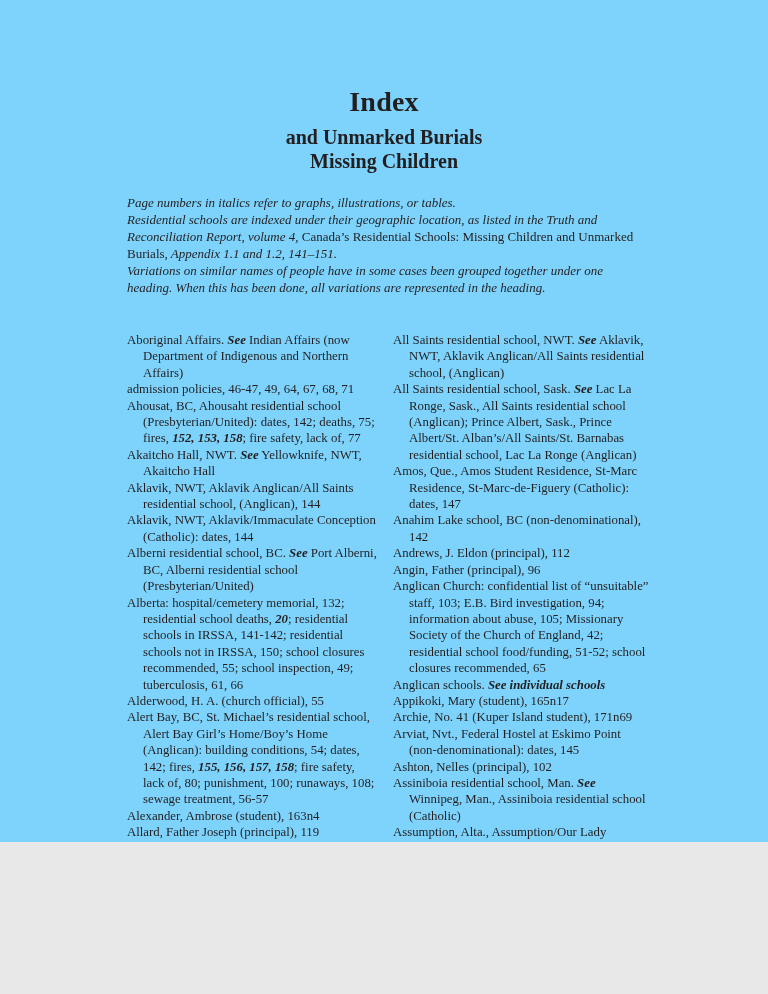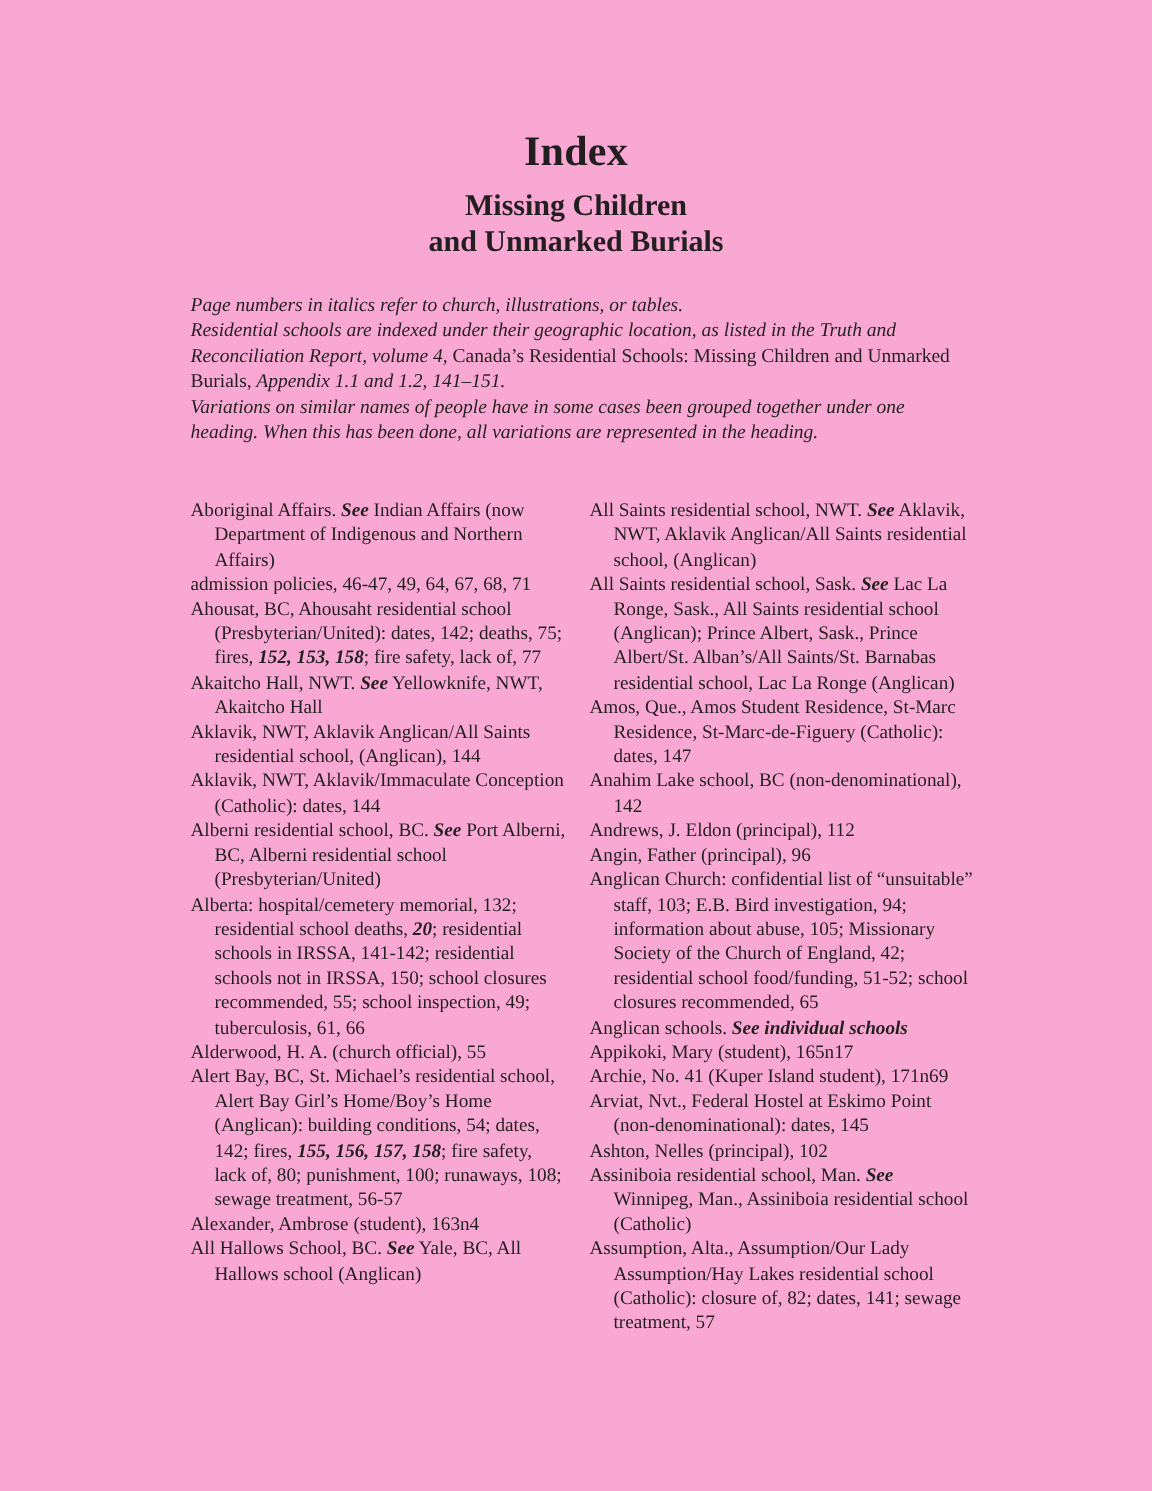--- a/index.html
+++ b/index.html
@@ -1,21 +1,21 @@
 <!DOCTYPE html>
 <html><head>
 <meta charset="utf-8">
 <style>
   html, body { margin: 0; padding: 0; background: #e8e8e8; }
   .page {
     position: relative;
     width: 768px;
-    height: 994px;
+    height: 842px;
     margin: 0 auto;
-    background: #f9a8d4;
+    background: #7dd3fc;
     color: #231f20;
     font-family: "Liberation Serif", "DejaVu Serif", serif;
     overflow: hidden;
     box-sizing: border-box;
   }
   .header { text-align: center; padding-top: 86px; }
   .header h1 {
     font-size: 28px;
     line-height: 32px;
     margin: 0 0 7px 0;
@@ -51,43 +51,44 @@
     text-indent: -16px;
   }
   .entry i { font-style: italic; font-weight: bold; }
 </style>
 </head>
 <body>
 
 <div class="page">
   <div class="header">
     <h1>Index</h1>
+    <p class="subtitle">and Unmarked Burials</p>
     <p class="subtitle">Missing Children</p>
-    <p class="subtitle">and Unmarked Burials</p>
   </div>
 
   <div class="preamble">
-      <p class="it"><i>Page numbers in italics refer to church, illustrations, or tables.</i></p>
+      <p class="it"><i>Page numbers in italics refer to graphs, illustrations, or tables.</i></p>
       <p class="it"><i>Residential schools are indexed under their geographic location, as listed in the Truth and Reconciliation Report, volume 4, </i><span class="rm">Canada’s Residential Schools: Missing Children and Unmarked Burials,</span><i> Appendix 1.1 and 1.2, 141–151.</i></p>
       <p class="it"><i>Variations on similar names of people have in some cases been grouped together under one heading. When this has been done, all variations are represented in the heading.</i></p>
     </div>
 
   <div class="index">
     <div class="col col-left">
         <p class="entry"><span class="rm">Aboriginal Affairs. </span><i>See</i><span class="rm"> Indian Affairs (now Department of Indigenous and Northern Affairs)</span></p>
         <p class="entry"><span class="rm">admission policies, 46-47, 49, 64, 67, 68, 71</span></p>
         <p class="entry"><span class="rm">Ahousat, BC, Ahousaht residential school (Presbyterian/United): dates, 142; deaths, 75; fires, </span><i>152, 153, 158</i><span class="rm">; fire safety, lack of, 77</span></p>
         <p class="entry"><span class="rm">Akaitcho Hall, NWT. </span><i>See</i><span class="rm"> Yellowknife, NWT, Akaitcho Hall</span></p>
         <p class="entry"><span class="rm">Aklavik, NWT, Aklavik Anglican/All Saints residential school, (Anglican), 144</span></p>
         <p class="entry"><span class="rm">Aklavik, NWT, Aklavik/Immaculate Conception (Catholic): dates, 144</span></p>
         <p class="entry"><span class="rm">Alberni residential school, BC. </span><i>See</i><span class="rm"> Port Alberni, BC, Alberni residential school (Presbyterian/United)</span></p>
         <p class="entry"><span class="rm">Alberta: hospital/cemetery memorial, 132; residential school deaths, </span><i>20</i><span class="rm">; residential schools in IRSSA, 141-142; residential schools not in IRSSA, 150; school closures recommended, 55; school inspection, 49; tuberculosis, 61, 66</span></p>
         <p class="entry"><span class="rm">Alderwood, H. A. (church official), 55</span></p>
         <p class="entry"><span class="rm">Alert Bay, BC, St. Michael’s residential school, Alert Bay Girl’s Home/Boy’s Home (Anglican): building conditions, 54; dates, 142; fires, </span><i>155, 156, 157, 158</i><span class="rm">; fire safety, lack of, 80; punishment, 100; runaways, 108; sewage treatment, 56-57</span></p>
         <p class="entry"><span class="rm">Alexander, Ambrose (student), 163n4</span></p>
+        <p class="entry"><span class="rm">Allard, Father Joseph (principal), 119</span></p>
         <p class="entry"><span class="rm">All Hallows School, BC. </span><i>See</i><span class="rm"> Yale, BC, All Hallows school (Anglican)</span></p>
       </div>
     <div class="col col-right">
         <p class="entry"><span class="rm">All Saints residential school, NWT. </span><i>See</i><span class="rm"> Aklavik, NWT, Aklavik Anglican/All Saints residential school, (Anglican)</span></p>
         <p class="entry"><span class="rm">All Saints residential school, Sask. </span><i>See</i><span class="rm"> Lac La Ronge, Sask., All Saints residential school (Anglican); Prince Albert, Sask., Prince Albert/St. Alban’s/All Saints/St. Barnabas residential school, Lac La Ronge (Anglican)</span></p>
         <p class="entry"><span class="rm">Amos, Que., Amos Student Residence, St-Marc Residence, St-Marc-de-Figuery (Catholic): dates, 147</span></p>
         <p class="entry"><span class="rm">Anahim Lake school, BC (non-denominational), 142</span></p>
         <p class="entry"><span class="rm">Andrews, J. Eldon (principal), 112</span></p>
         <p class="entry"><span class="rm">Angin, Father (principal), 96</span></p>
         <p class="entry"><span class="rm">Anglican Church: confidential list of “unsuitable” staff, 103; E.B. Bird investigation, 94; information about abuse, 105; Missionary Society of the Church of England, 42; residential school food/funding, 51-52; school closures recommended, 65</span></p>

